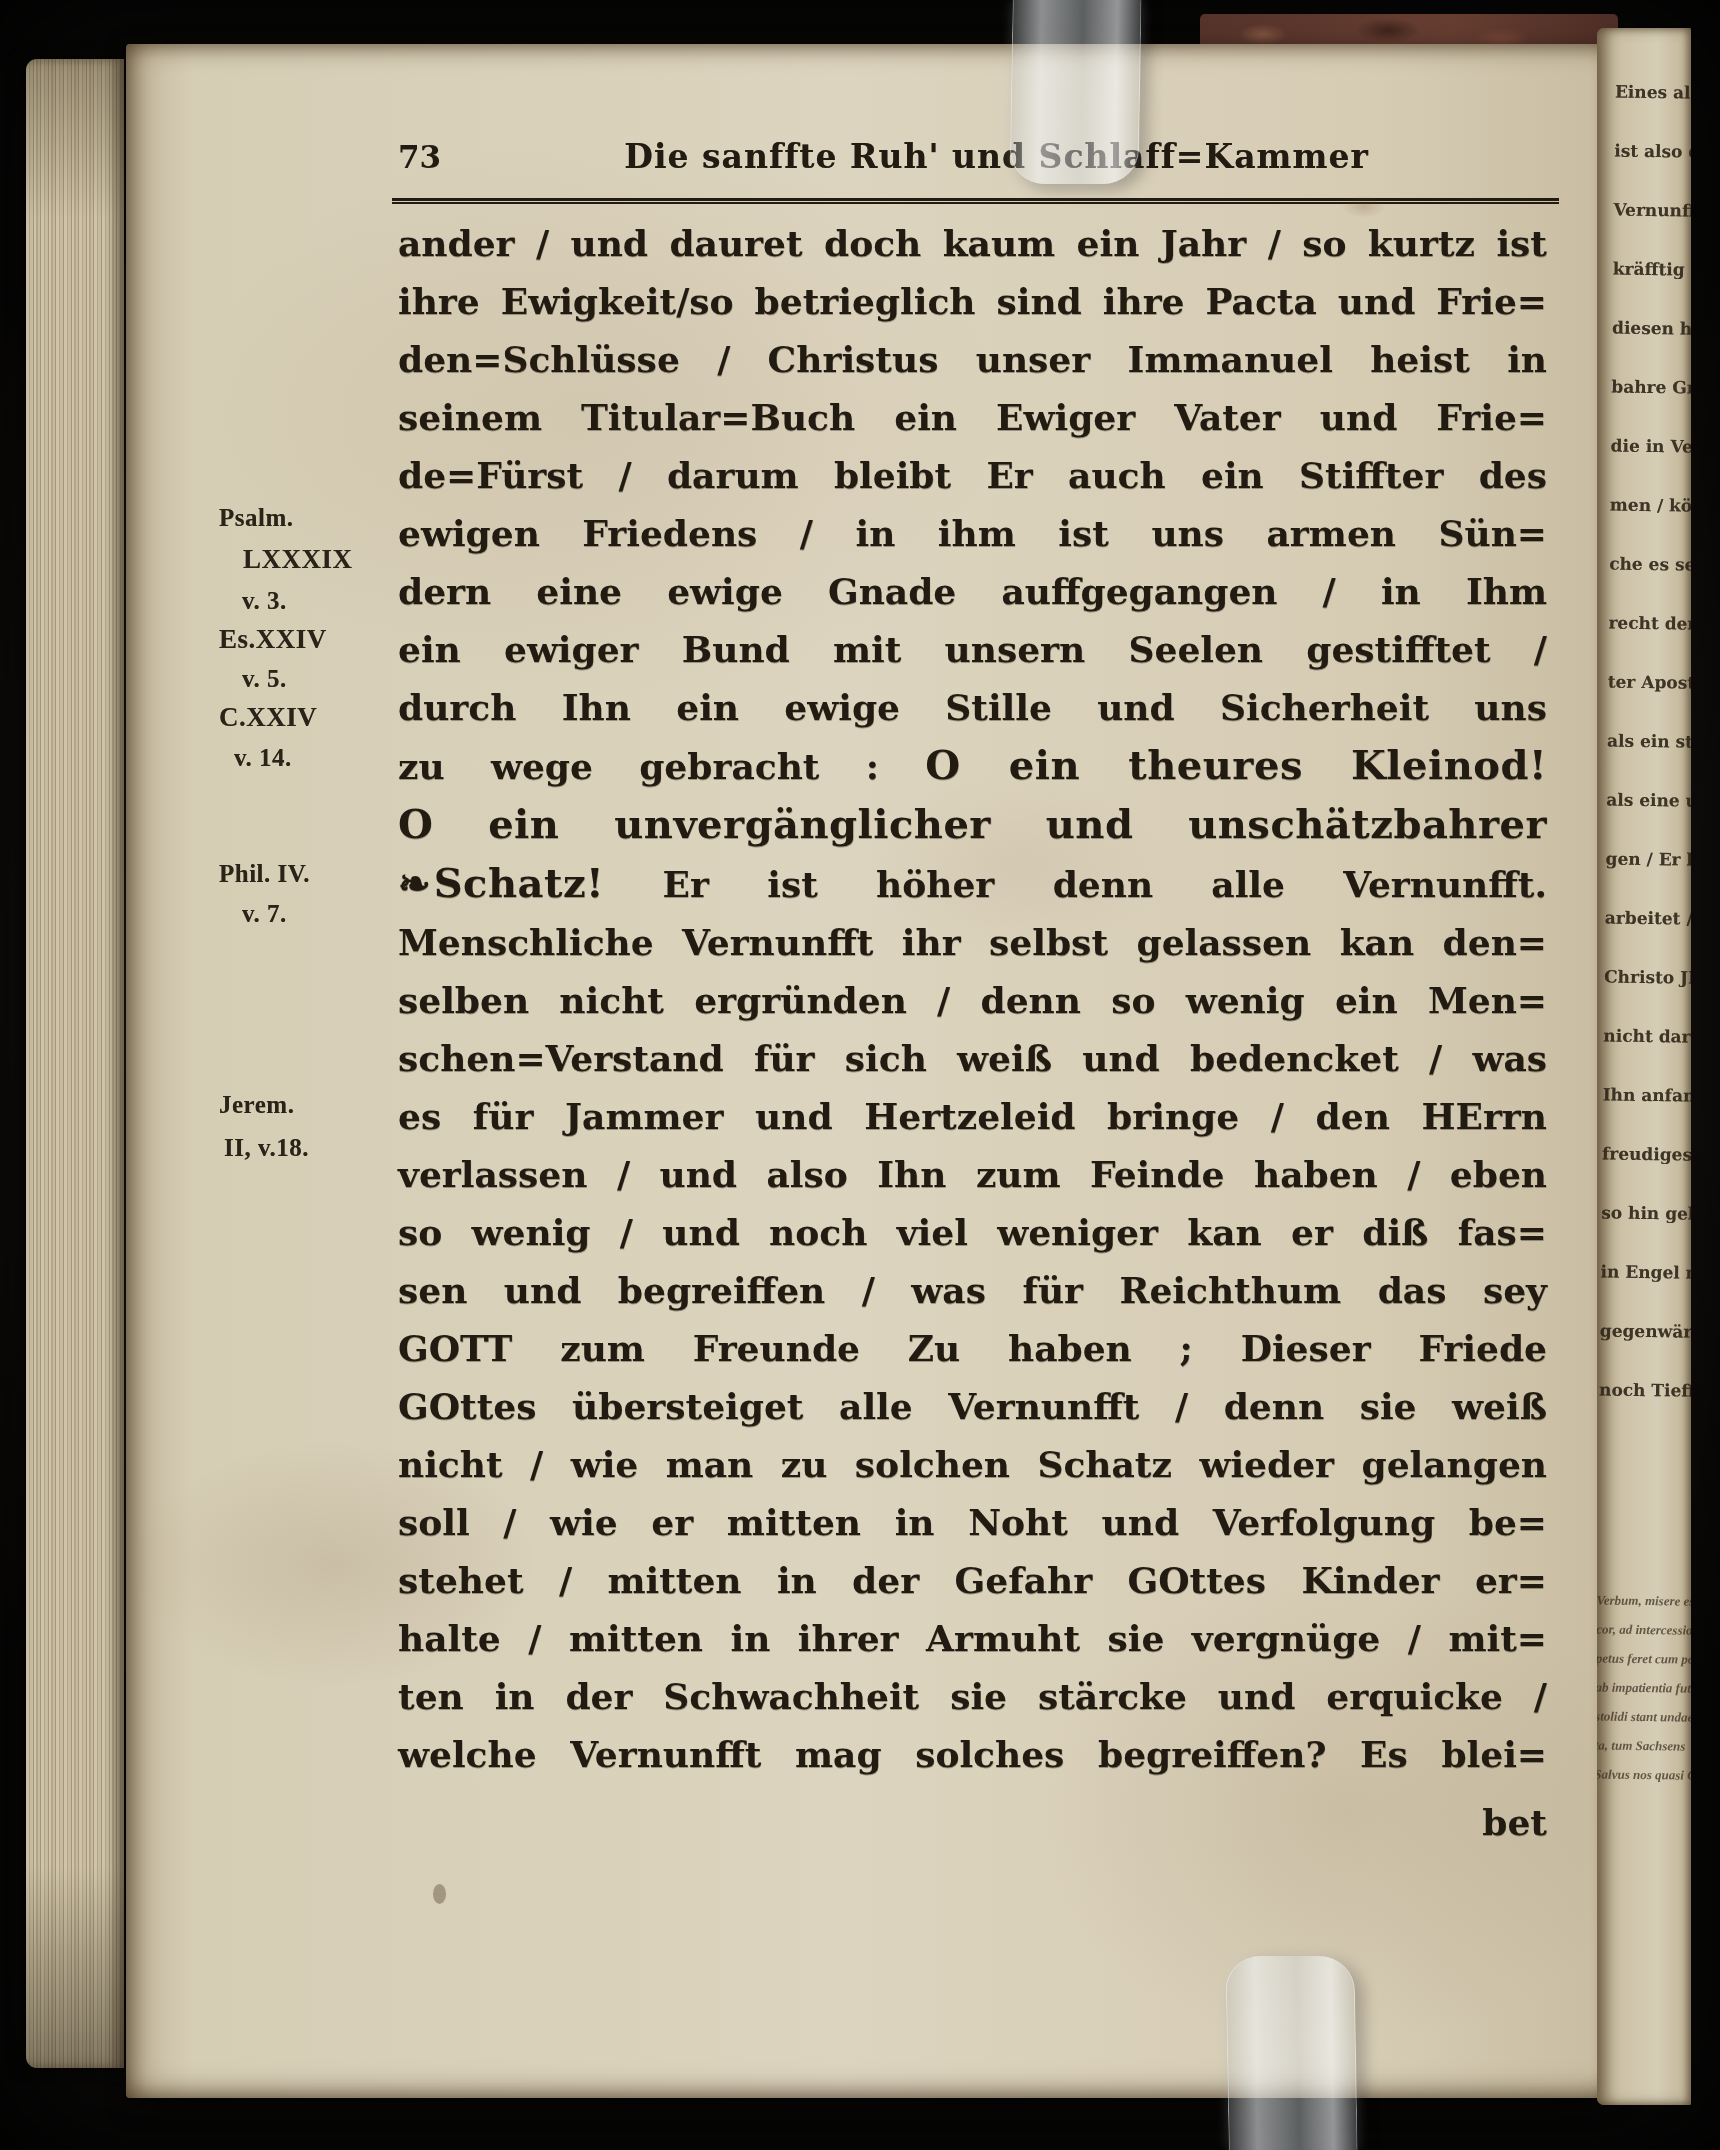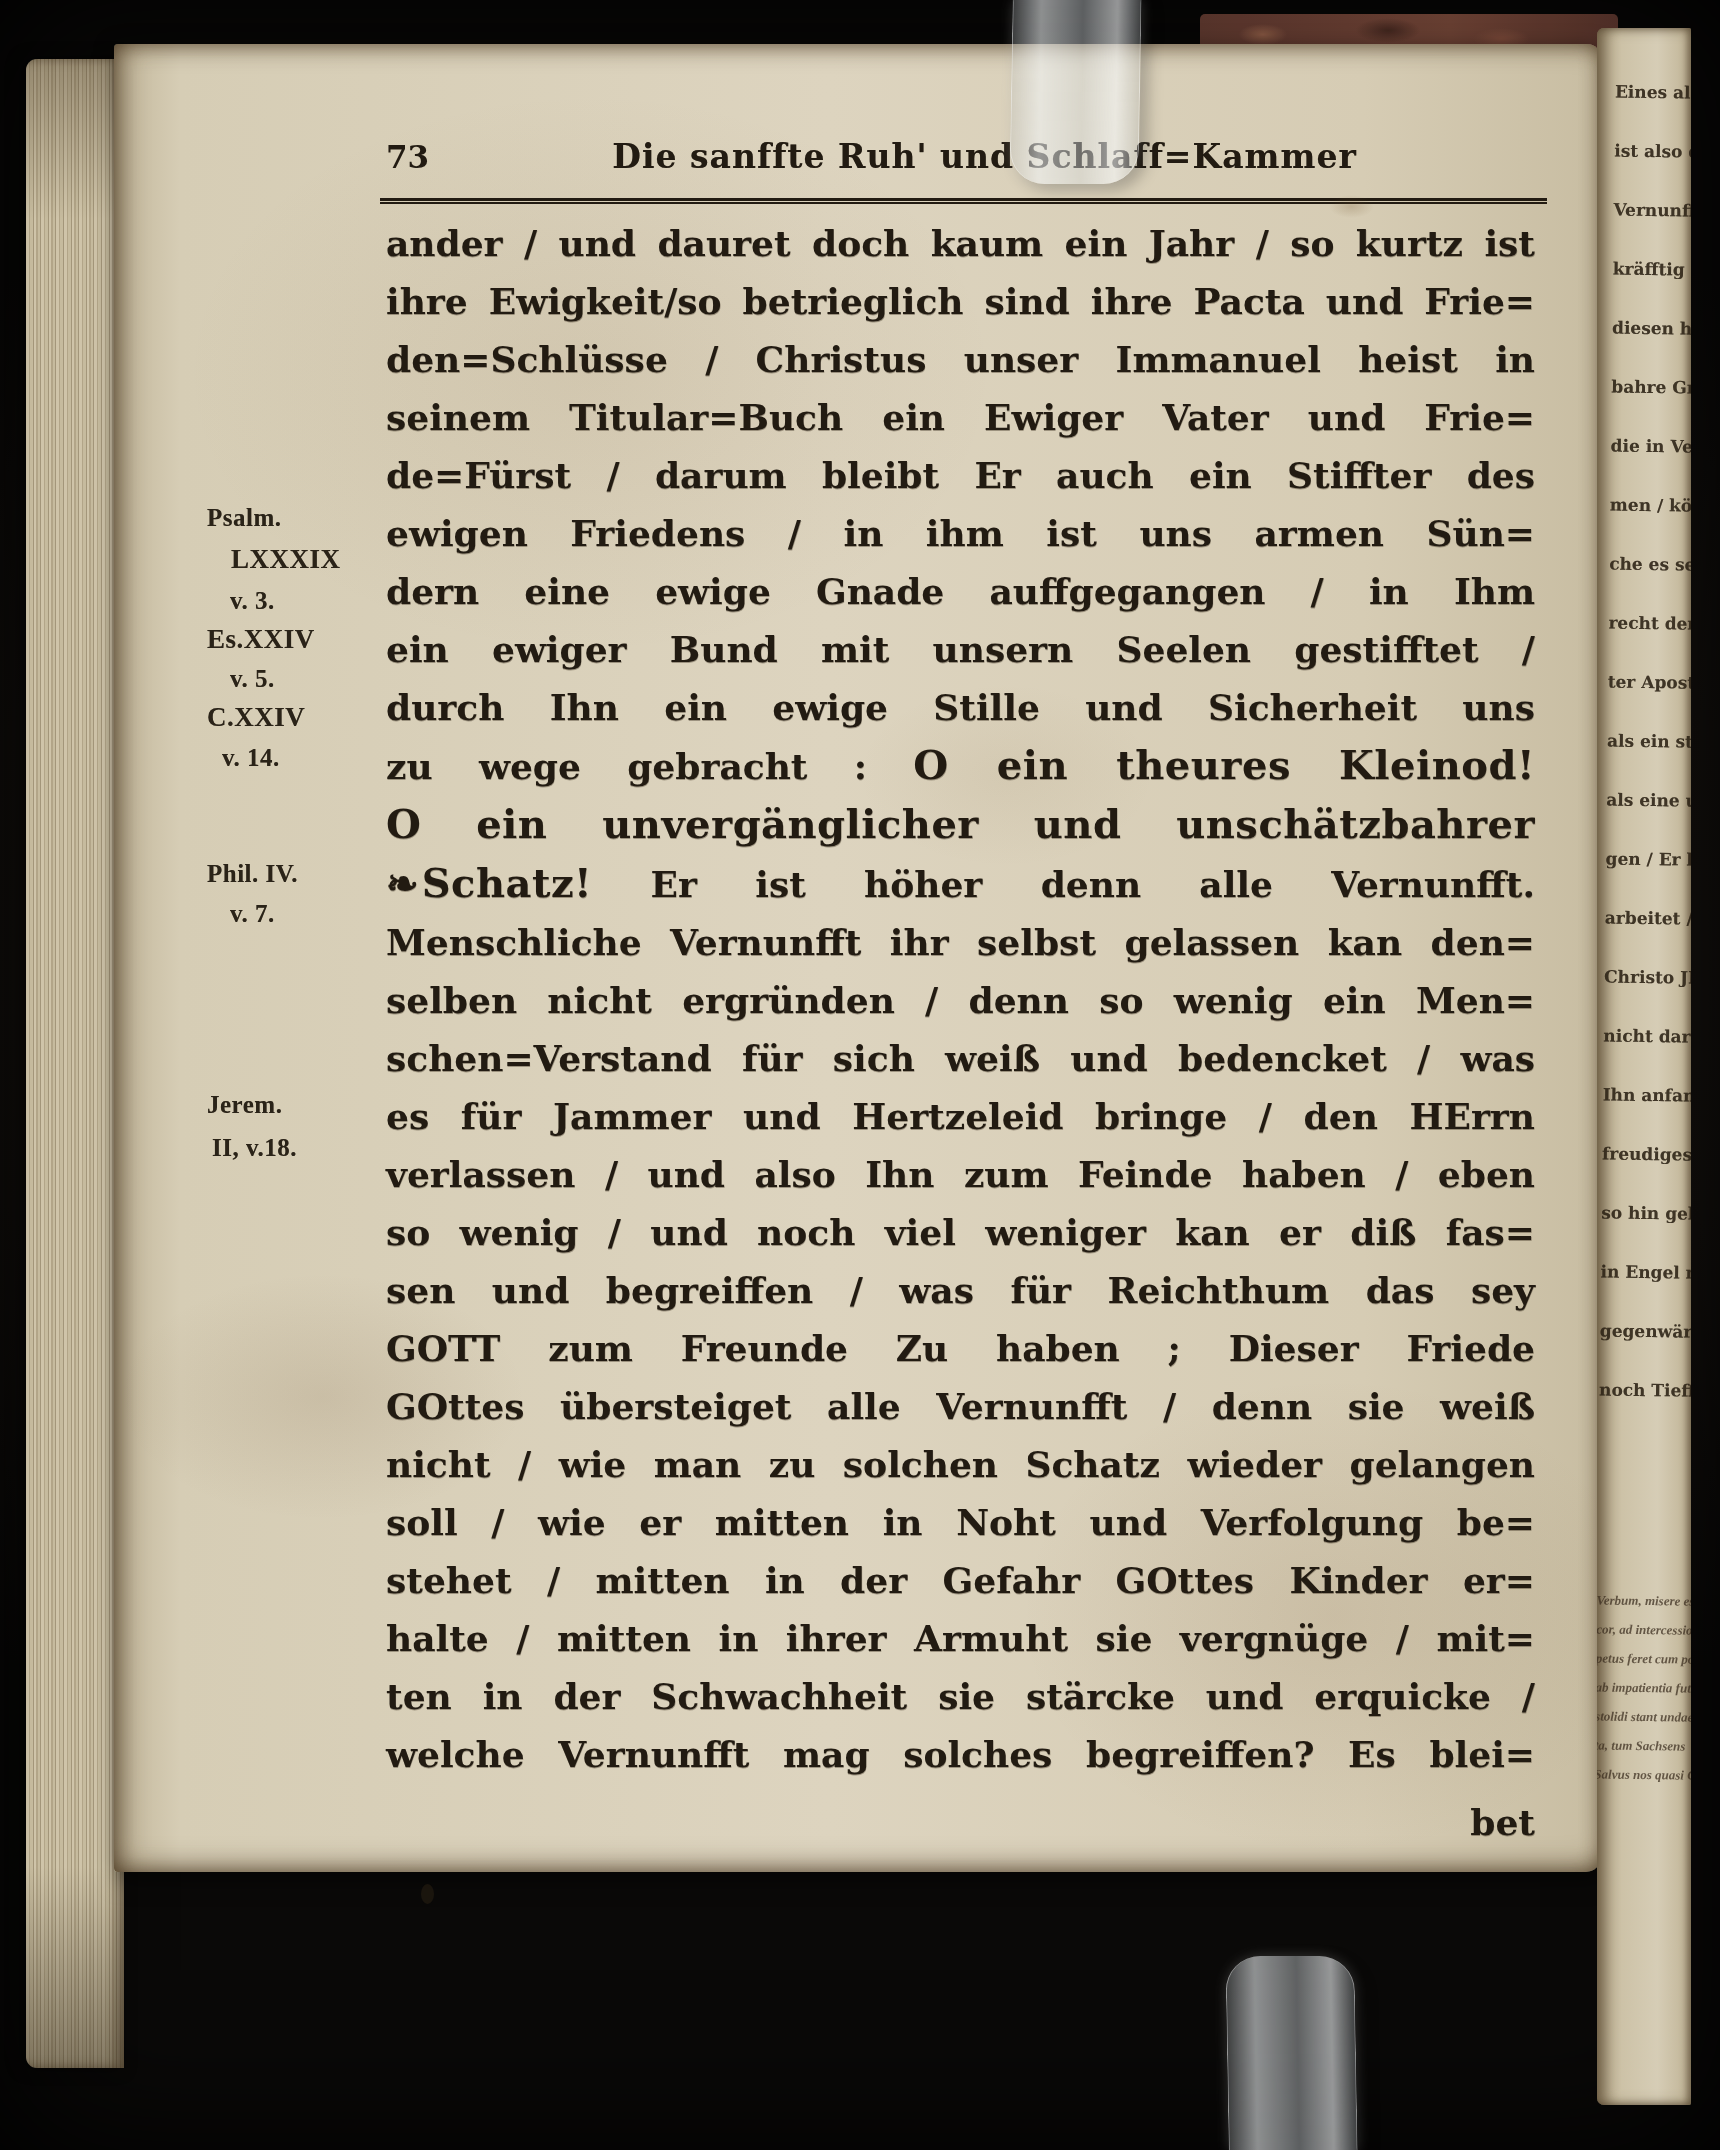--- a/index.html
+++ b/index.html
@@ -30,21 +30,21 @@
     position:absolute;left:1200px;top:14px;width:418px;height:41px;border-radius:5px;
     background:
       radial-gradient(35px 15px at 15% 50%, #8a5a44, rgba(0,0,0,0) 70%),
       radial-gradient(45px 17px at 45% 40%, #43271f, rgba(0,0,0,0) 72%),
       radial-gradient(40px 15px at 72% 60%, #7d4b3a, rgba(0,0,0,0) 70%),
       linear-gradient(90deg,#5c372e,#6f4335 60%,#543129);
     opacity:.92;
   }
   
   .page{
-    position:absolute;left:114px;top:44px;width:1487px;height:1828px;
+    position:absolute;left:126px;top:44px;width:1487px;height:2054px;
     border-radius:4px 14px 15px 4px;
     background:
       radial-gradient(655px 454px at 32% 18%, rgba(120,90,50,.09), rgba(0,0,0,0) 62%),
       radial-gradient(504px 383px at 82% 86%, rgba(110,80,45,.12), rgba(0,0,0,0) 62%),
       radial-gradient(282px 171px at 14% 74%, rgba(100,70,40,.12), rgba(0,0,0,0) 72%),
       radial-gradient(212px 131px at 60% 40%, rgba(120,95,55,.07), rgba(0,0,0,0) 70%),
       linear-gradient(90deg,#c2b69a 0,#d6cdb5 66px,#ddd4bf 48%,#d6ccb4 84%,#c8bda2 100%);
     box-shadow:
       inset 14px 0 28px -9px rgba(60,42,20,.6),
       inset -9px 0 20px -8px rgba(70,50,26,.45),

